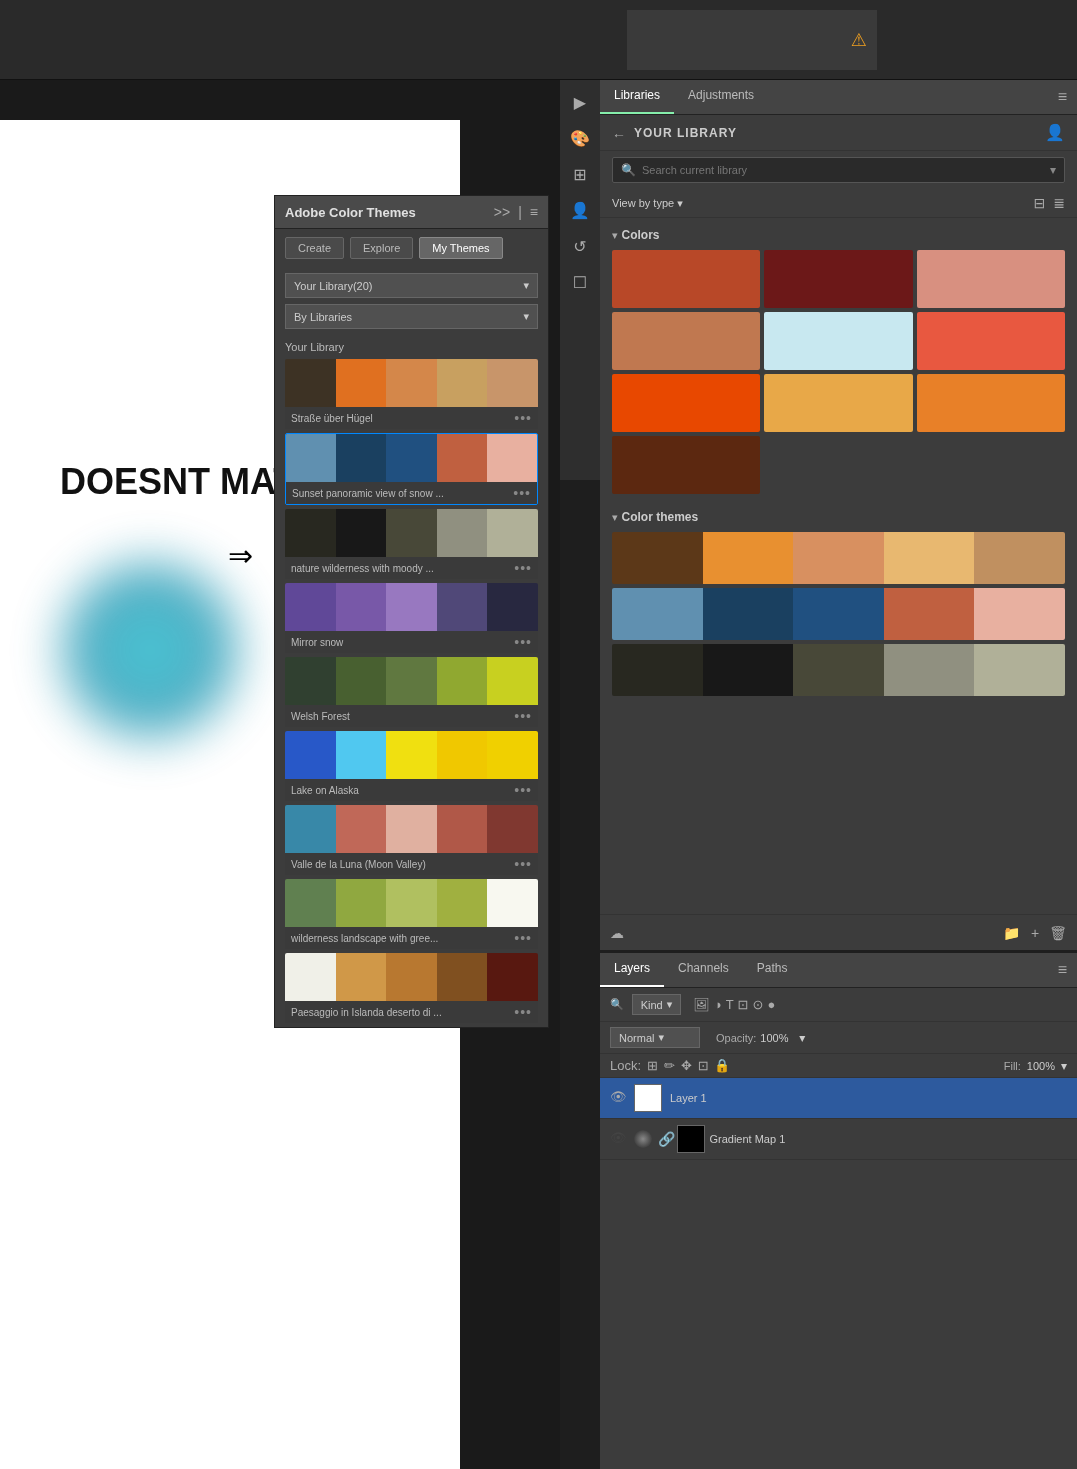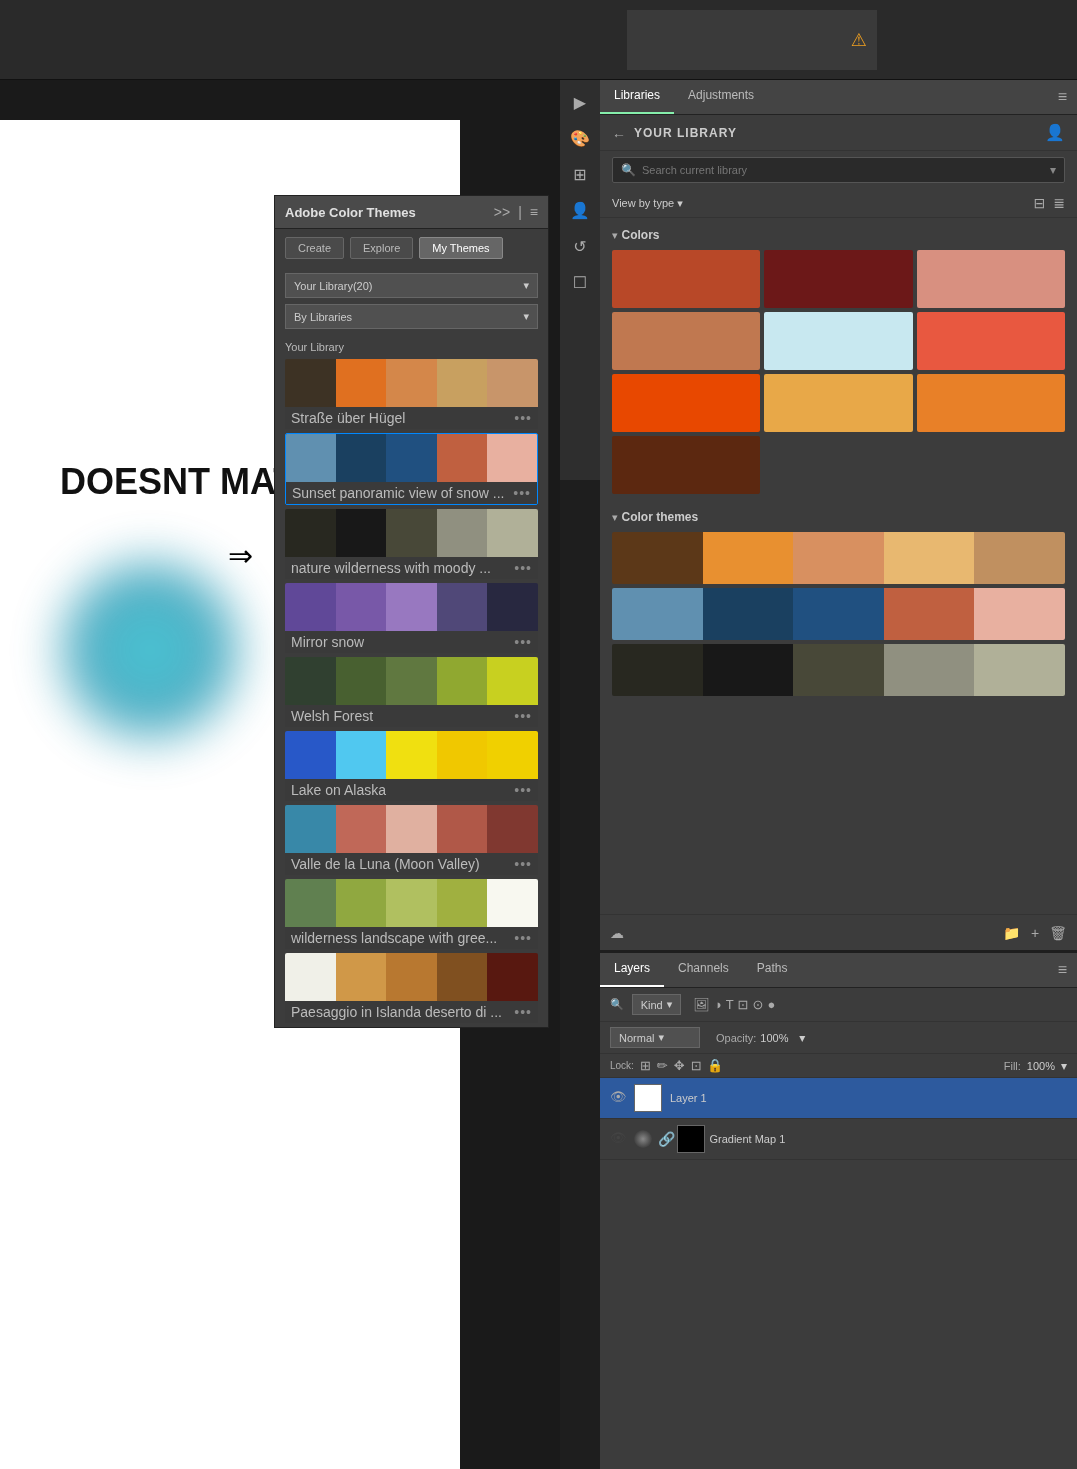--- a/index.html
+++ b/index.html
@@ -210,21 +210,21 @@
 
     .theme-footer {
       display: flex;
       align-items: center;
       justify-content: space-between;
       padding: 3px 6px;
       background: #3a3a3a;
     }
 
     .theme-name {
-      font-size: 14px;
+      font-size: 10px;
       color: #bbb;
     }
 
     .theme-dots {
       font-size: 14px;
       color: #888;
       letter-spacing: 1px;
     }
 
     
@@ -527,21 +527,21 @@
       display: flex;
       align-items: center;
       padding: 4px 10px;
       gap: 6px;
       border-bottom: 1px solid #333;
       background: #3c3c3c;
     }
 
     .lock-label {
       color: #aaa;
-      font-size: 10px;
+      font-size: 13px;
     }
 
     .lock-icon {
       color: #aaa;
       font-size: 13px;
     }
 
     .fill-label {
       color: #aaa;
       font-size: 11px;

